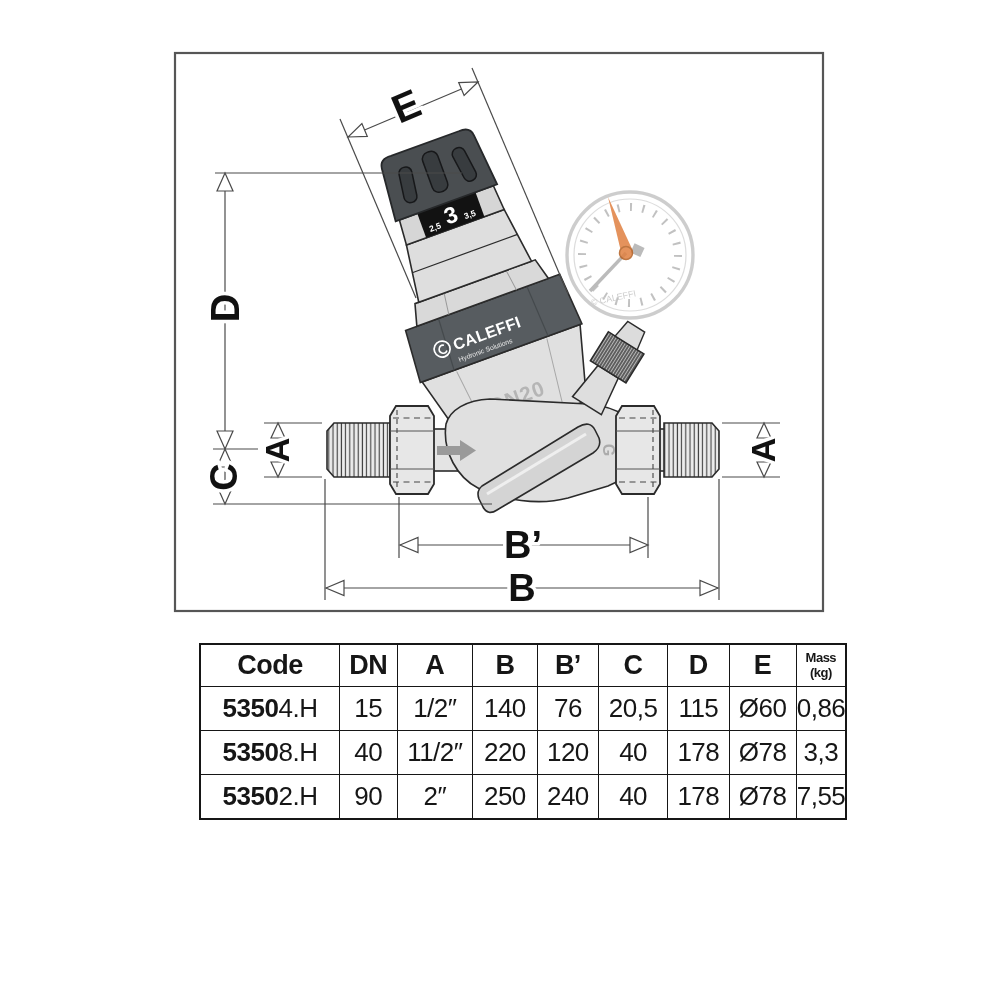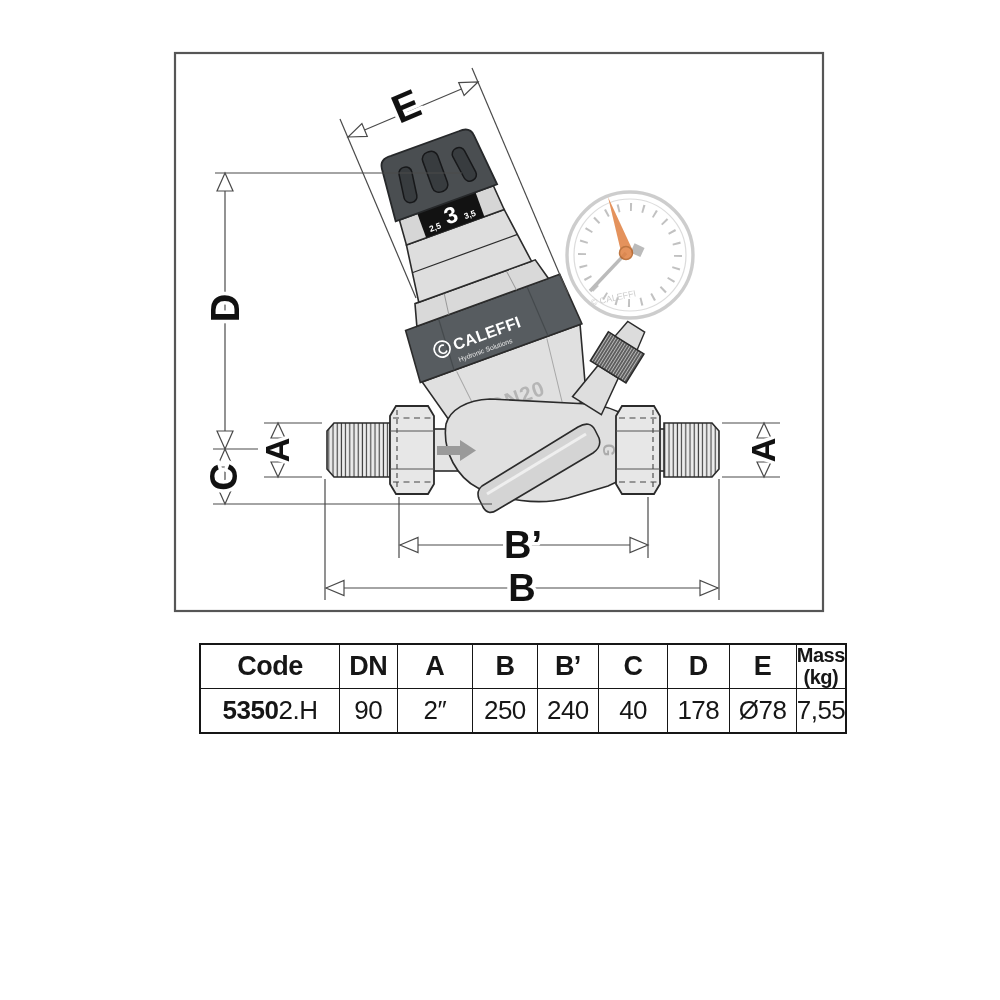--- a/index.html
+++ b/index.html
@@ -7,21 +7,21 @@
         font-family:"Liberation Sans",sans-serif;overflow:hidden;}
   .diagram-svg{position:absolute;left:0;top:0;}
   
   .spec-table-wrap{position:absolute;left:175px;top:643px;width:648px;padding-left:24px;}
   table.spec{border-collapse:collapse;table-layout:fixed;width:648px;
              color:#161616;}
   table.spec{border:2.5px solid #161616;}
   table.spec th,table.spec td{border:1.6px solid #161616;text-align:center;
              vertical-align:middle;padding:0;overflow:hidden;white-space:nowrap;}
   table.spec th{height:41px;font-size:27px;font-weight:bold;letter-spacing:-0.5px;}
-  table.spec th.mass{font-size:20px;line-height:1.08;font-weight:bold;}
+  table.spec th.mass{font-size:13px;line-height:1.08;font-weight:bold;}
   table.spec td{height:43px;font-size:26px;font-weight:normal;letter-spacing:-0.5px;}
   td.codecell{font-size:26px;}
   .cp{font-weight:bold;}
   
   text{font-family:"Liberation Sans",sans-serif;}
   .dimlbl{font-weight:bold;fill:#111;paint-order:stroke;stroke:#ffffff;stroke-width:7px;}
 </style>
 </head>
 <body>
 
@@ -200,20 +200,42 @@
         <th>D</th>
         <th>E</th>
         <th class="mass">
           <span>Mass</span><br>
           <span>(kg)</span>
         </th>
       </tr>
     </thead>
     <tbody>
 
+    <tr>
+        <td class="codecell"><span class="cp">5350</span><span>4.H</span></td>
+        <td>15</td>
+        <td>1/2″</td>
+        <td>140</td>
+        <td>76</td>
+        <td>20,5</td>
+        <td>115</td>
+        <td>Ø60</td>
+        <td>0,86</td>
+      </tr>
+          <tr>
+        <td class="codecell"><span class="cp">5350</span><span>8.H</span></td>
+        <td>40</td>
+        <td>11/2″</td>
+        <td>220</td>
+        <td>120</td>
+        <td>40</td>
+        <td>178</td>
+        <td>Ø78</td>
+        <td>3,3</td>
+      </tr>
           <tr>
         <td class="codecell"><span class="cp">5350</span><span>2.H</span></td>
         <td>90</td>
         <td>2″</td>
         <td>250</td>
         <td>240</td>
         <td>40</td>
         <td>178</td>
         <td>Ø78</td>
         <td>7,55</td>

